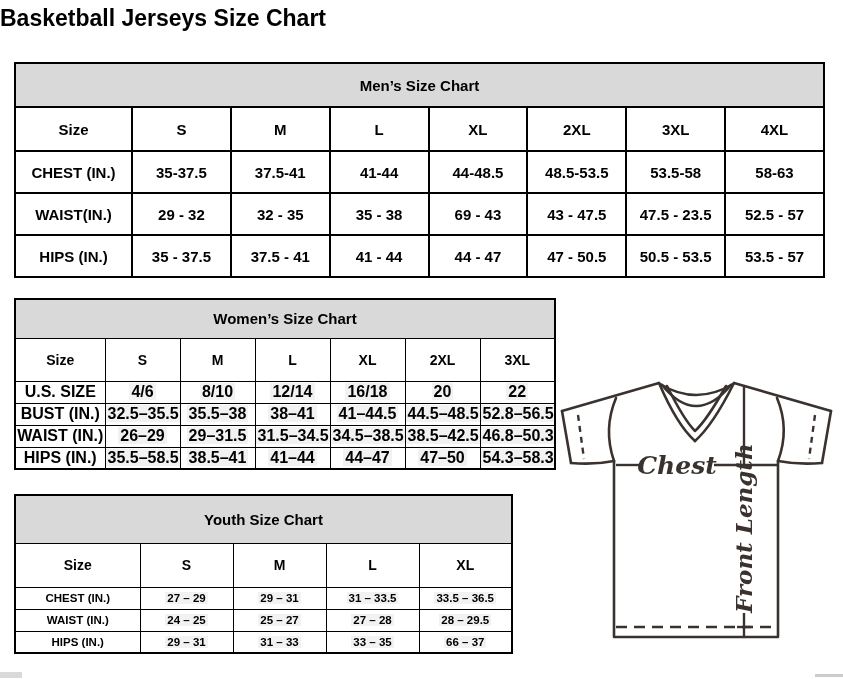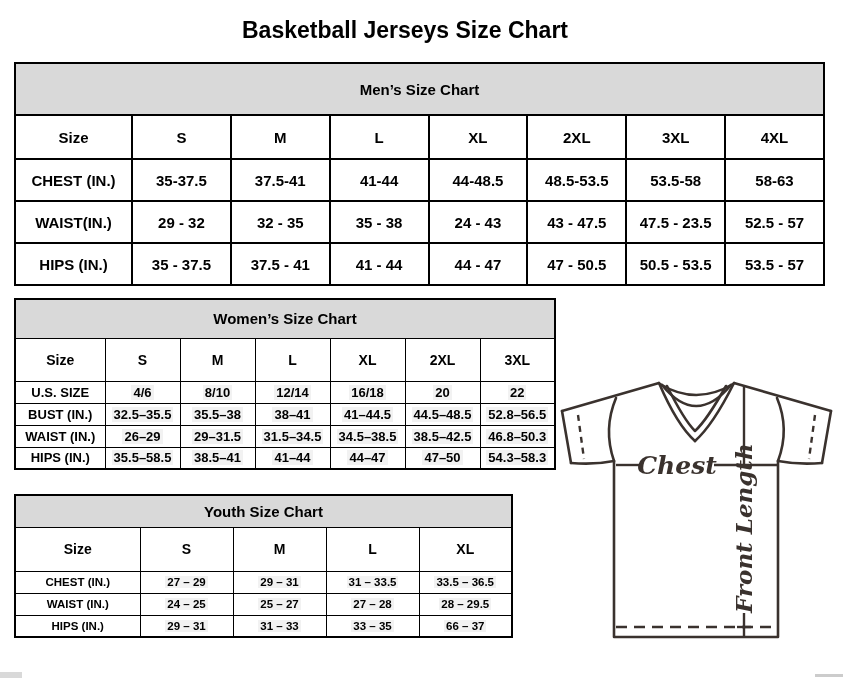--- a/index.html
+++ b/index.html
@@ -1,48 +1,48 @@
 <!DOCTYPE html>
 <html><head>
 <meta charset="utf-8">
 <style>
   html,body{margin:0;padding:0;}
   body{
     width:843px;height:679px;position:relative;background:#ffffff;
     font-family:"Liberation Sans",sans-serif;color:#000;overflow:hidden;
   }
   .page-title{
-    position:absolute;top:17px;left:0;width:810px;text-align:center;
+    position:absolute;top:5px;left:0;width:810px;
     font-size:23px;font-weight:bold;letter-spacing:0;
   }
   table.size-table{
     position:absolute;border-collapse:collapse;table-layout:fixed;
     background:#fff;border:2px solid #000;
   }
   table.size-table th, table.size-table td{
     text-align:center;vertical-align:middle;font-weight:bold;padding:0;
     overflow:hidden;white-space:nowrap;
   }
   tr.caption-row th{background:#d9d9d9;font-size:15px;}
   
   .mens{left:14px;top:62px;width:811px;}
   .mens th,.mens td{border:2px solid #000;font-size:15px;}
-  .mens tr.caption-row{height:52px;padding-left:12px;}
+  .mens tr.caption-row{height:44px;padding-left:12px;}
   .mens tr.cols-row{height:44px;}
   .mens tr.data-row{height:42px;}
   
   .womens{left:14px;top:298px;width:542px;}
   .womens th,.womens td{border:1px solid #000;margin-left:9px;}
   .womens tr.caption-row{height:39px;}
   .womens tr.cols-row{height:43px;font-size:14px;}
-  .womens tr.data-row{height:22px;font-size:13px;}
+  .womens tr.data-row{height:22px;font-size:16px;}
   
   .youth{left:14px;top:494px;width:499px;}
   .youth th,.youth td{border:1px solid #000;}
-  .youth tr.caption-row{height:32px;}
+  .youth tr.caption-row{height:48px;}
   .youth tr.cols-row{height:44px;font-size:14px;}
   .youth tr.data-row{height:22px;font-size:11.5px;}
   .hl{background:#f2f2f2;padding:0 2px;}
   
   .jersey-wrap{position:absolute;left:556px;top:373px;width:284px;height:272px;}
   
   .artifact{position:absolute;background:#d9d9d9;}
   .artifact.a1{left:0;top:672;left:0px;top:672px;width:22px;height:6px;}
   .artifact.a2{left:815px;top:674px;width:28px;height:3px;background:#cccccc;}
 </style>
@@ -78,21 +78,21 @@
       <td>44-48.5</td>
       <td>48.5-53.5</td>
       <td>53.5-58</td>
       <td>58-63</td>
     </tr>
     <tr class="data-row">
       <th>WAIST(IN.)</th>
       <td>29 - 32</td>
       <td>32 - 35</td>
       <td>35 - 38</td>
-      <td>24 - 43</td>
+      <td>69 - 43</td>
       <td>43 - 47.5</td>
       <td>47.5 - 23.5</td>
       <td>52.5 - 57</td>
     </tr>
     <tr class="data-row">
       <th>HIPS (IN.)</th>
       <td>35 - 37.5</td>
       <td>37.5 - 41</td>
       <td>41 - 44</td>
       <td>44 - 47</td>

